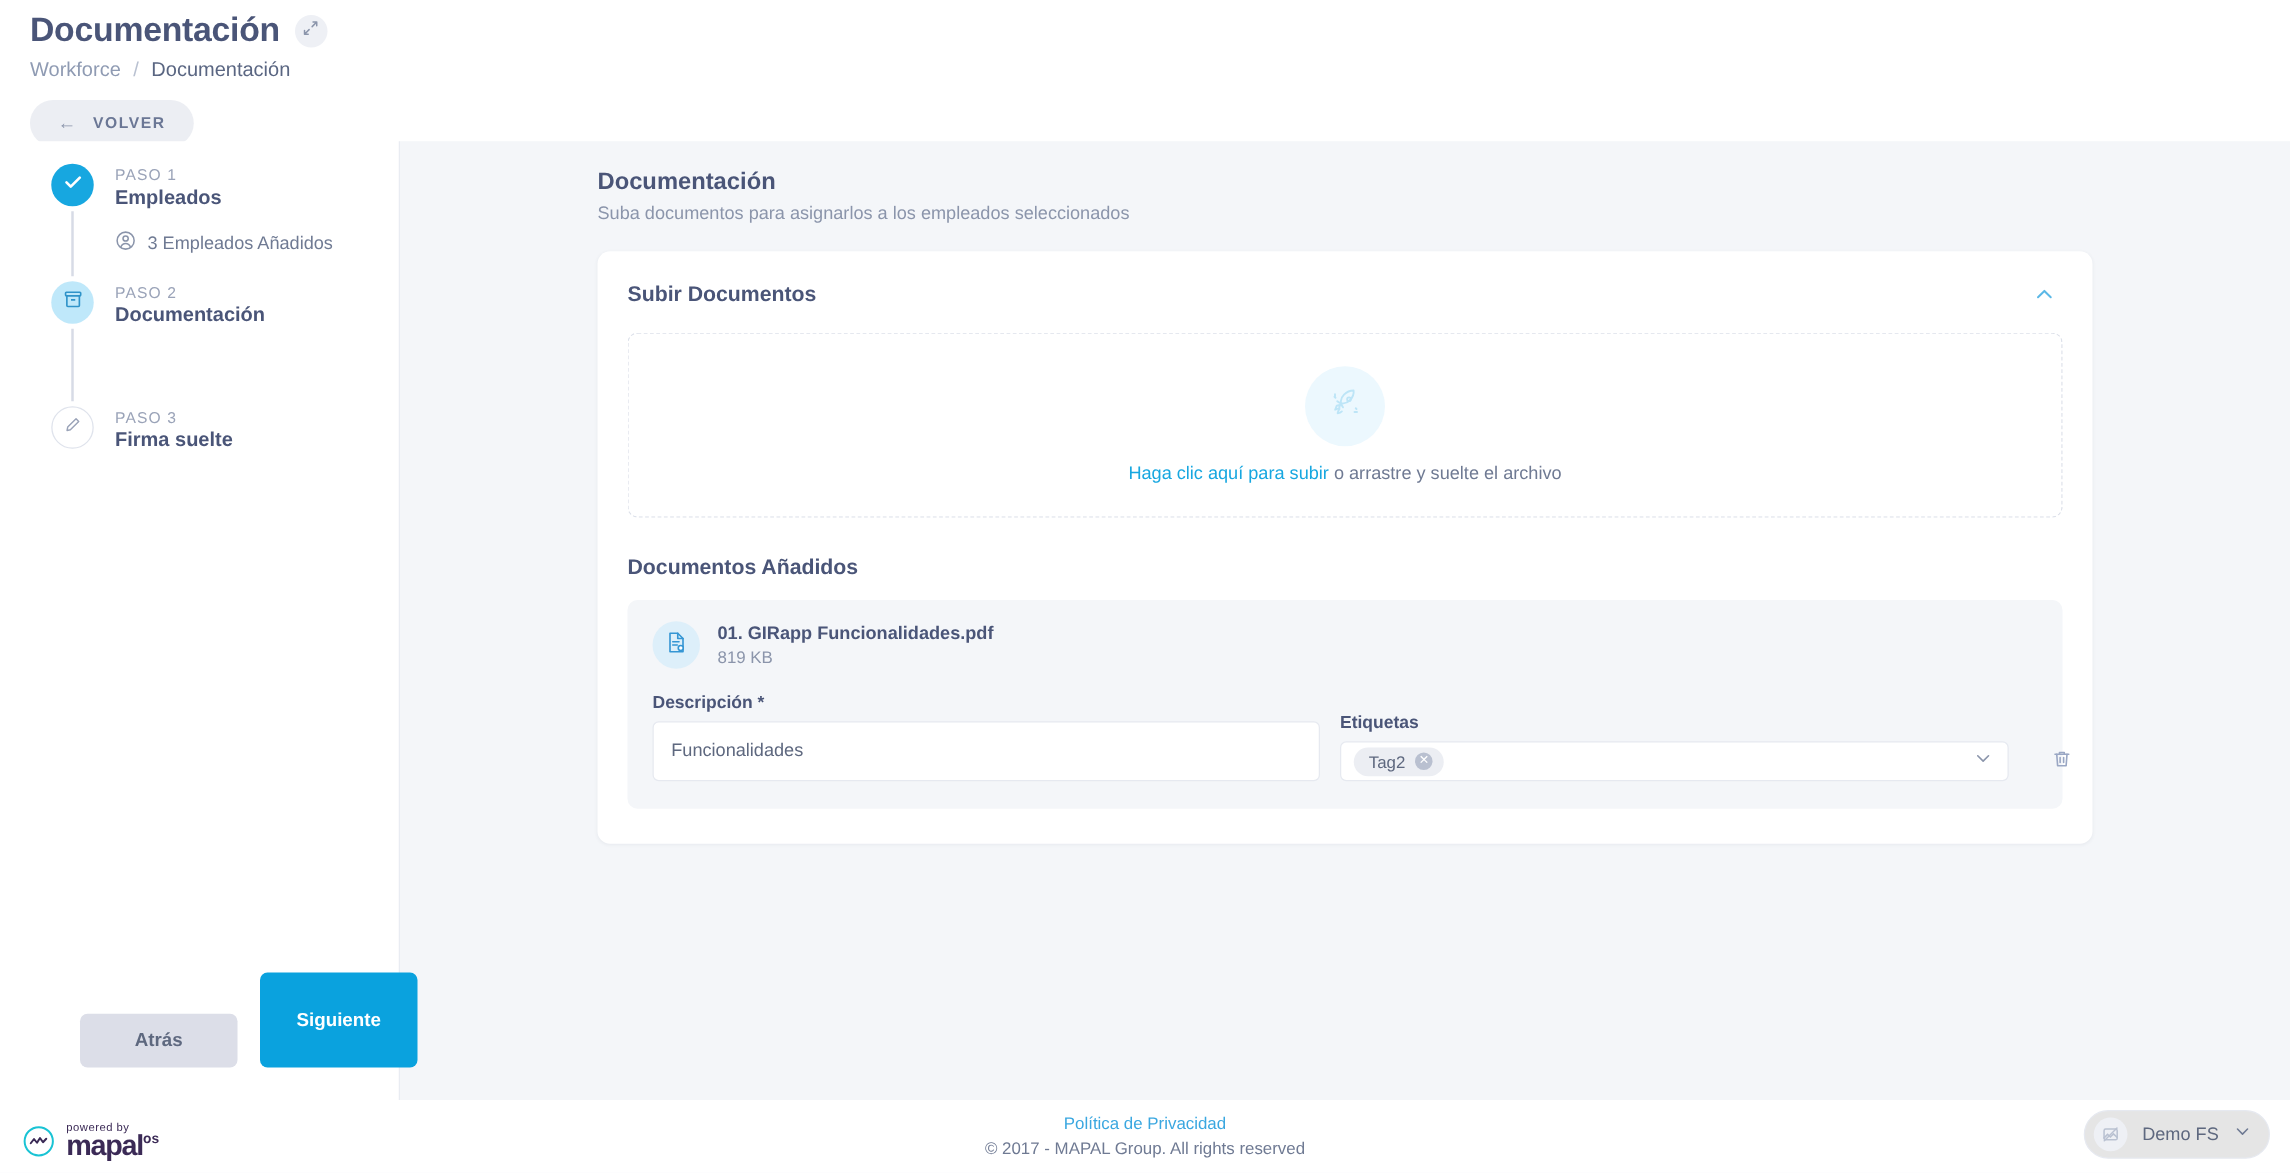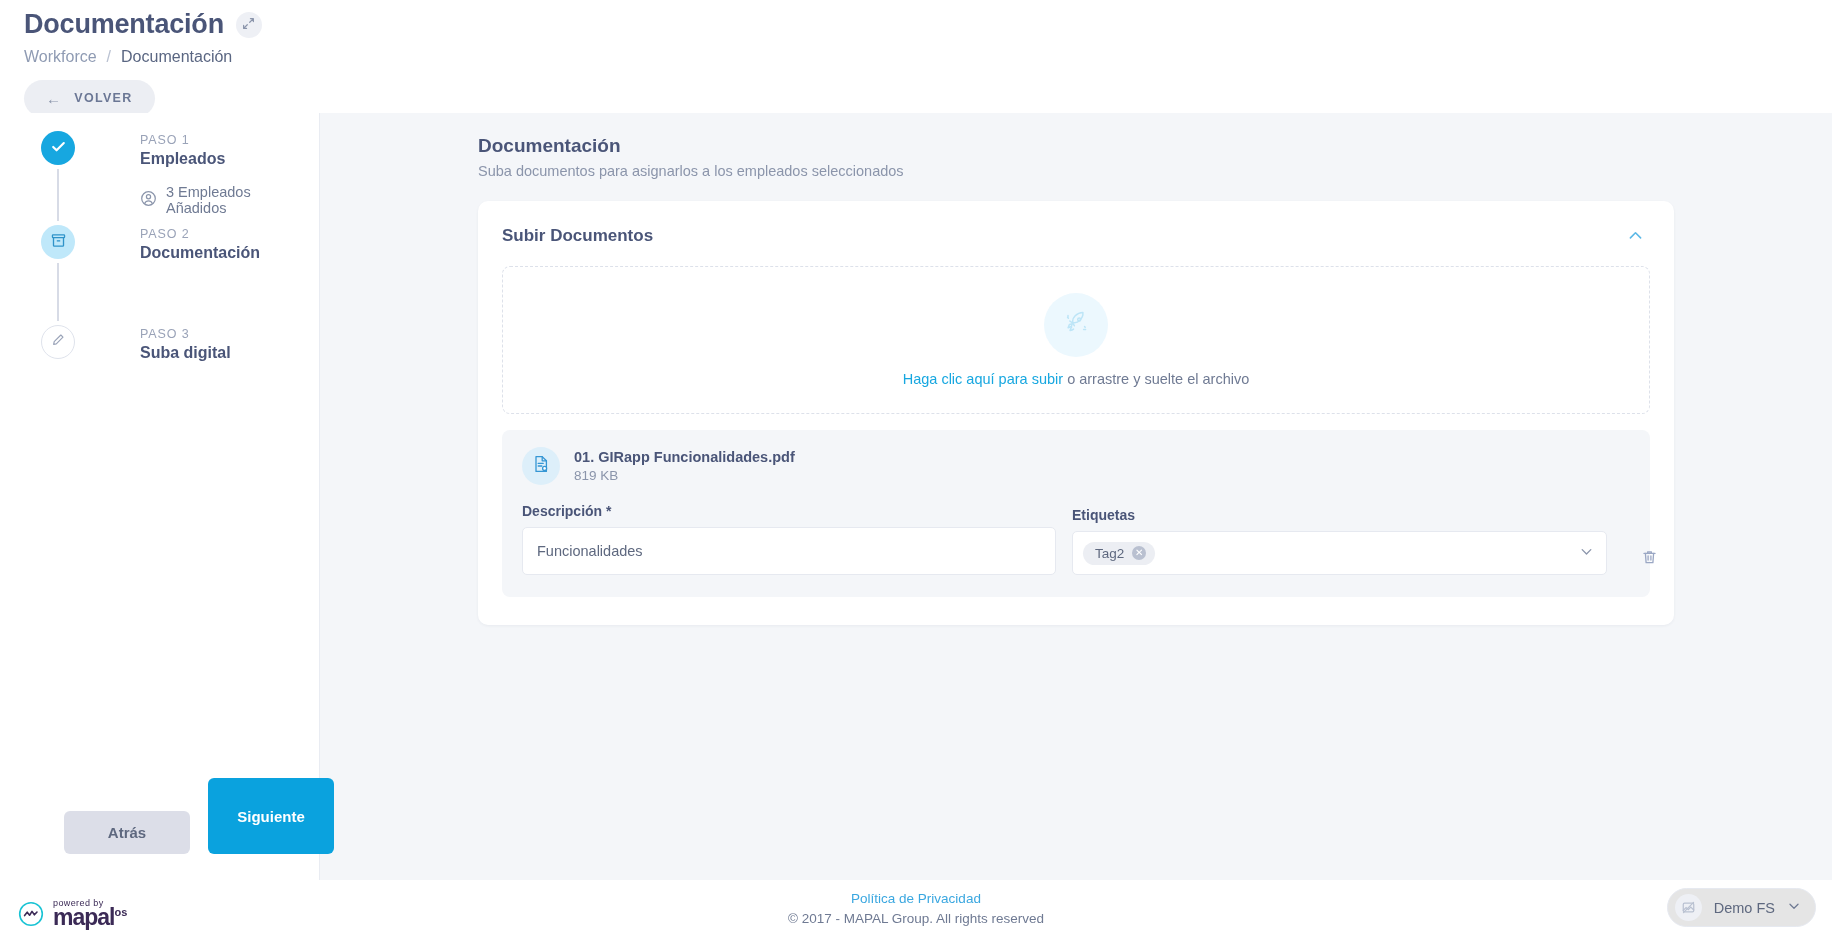--- a/index.html
+++ b/index.html
@@ -62,21 +62,21 @@
     display: flex; align-items: center; justify-content: center;
     flex: 0 0 34px; position: relative; z-index: 2;
   }
   .bullet.done { background: #17a7e0; }
   .bullet.done svg { width: 17px; height: 17px; }
   .bullet.active { background: #bfe8fa; }
   .bullet.active svg { width: 17px; height: 17px; }
   .bullet.todo { background: #ffffff; border: 1.5px solid #dfe3ec; }
   .bullet.todo svg { width: 16px; height: 16px; }
   .connector { width: 2px; background: #d7dbe6; flex: 1 1 auto; margin: 4px 0; min-height: 28px; }
-  .step-body { padding-top: 2px; padding-bottom: 2px; margin-left: 48px; }
+  .step-body { padding-top: 2px; padding-bottom: 2px; }
   .step-kicker {
     font-size: 12.5px; letter-spacing: 0.9px; color: #9aa3b8;
     font-weight: 500; text-transform: uppercase;
   }
   .step-name { font-size: 16px; font-weight: bold; color: #4a5578; margin-top: 3px; }
   .step-sub {
     display: flex; align-items: center; gap: 9px;
     font-size: 14.5px; color: #6f7a93; margin-top: 16px;
   }
   .step-sub svg { width: 17px; height: 17px; flex: 0 0 17px; }
@@ -146,21 +146,21 @@
   .field.desc { width: 534px; flex: 0 0 534px; }
   .field.tags { width: 535px; flex: 0 0 535px; }
   .field-label { font-size: 14px; font-weight: bold; color: #4a5578; margin-bottom: 8px; }
   .field-label .req { color: #4a5578; }
   .input-box {
     height: 48px; background: #ffffff; border: 1px solid #e6e9f0;
     border-radius: 5px; display: flex; align-items: center;
     padding: 0 14px; font-size: 14.5px; color: #5e687f;
   }
   .select-box {
-    height: 44px; background: #ffffff; border: 1px solid #e6e9f0;
+    height: 32px; background: #ffffff; border: 1px solid #e6e9f0;
     border-radius: 5px; display: flex; align-items: center;
     justify-content: space-between; padding: 0 12px 0 10px; cursor: pointer;
   }
   .chip {
     display: inline-flex; align-items: center; gap: 8px;
     background: #eceef3; border-radius: 14px; padding: 4px 9px 4px 12px;
     font-size: 13.5px; color: #5e687f;
   }
   .chip-x {
     width: 14px; height: 14px; border-radius: 50%; background: #b9c0d0;
@@ -292,21 +292,21 @@
           <div class="bullet todo">
             <span>
               <svg viewBox="0 0 18 18" fill="none" stroke="#9aa3b8" stroke-width="1.3" stroke-linecap="round" stroke-linejoin="round">
                 <path d="M12.2 3.4l2.4 2.4-7.5 7.5-3 .6.6-3z"></path>
               </svg>
             </span>
           </div>
         </div>
         <div class="step-body">
           <div class="step-kicker">PASO 3</div>
-          <div class="step-name">Suba digital</div>
+          <div class="step-name">Firma suelte</div>
         </div>
       </div>
 
     </div>
 
     <div class="stepper-actions">
       <button class="btn btn-secondary">Atrás</button>
       <button class="btn btn-primary">Siguiente</button>
     </div>
   </div>
@@ -339,20 +339,21 @@
                 <circle cx="20.2" cy="13.4" r="1.5"></circle>
                 <path d="M8.6 11.4l.8.8M9 9.4v2M25.6 20.6l.6.6M26.6 23.6h-2"></path>
               </svg>
             </span>
           </div>
           <div class="dz-text">
             <span class="lnk">Haga clic aquí para subir</span><span> o arrastre y suelte el archivo</span>
           </div>
         </div>
 
+        <div class="section-title">Documentos Añadidos</div>
 
         <div class="doc-item">
           <div class="doc-head">
             <div class="file-badge">
               <span>
                 <svg viewBox="0 0 20 20" fill="none" stroke="#3596d4" stroke-width="1.3" stroke-linecap="round" stroke-linejoin="round">
                   <path d="M5 2.6h6.2L15.4 6.8v10.6H5z"></path>
                   <path d="M11.2 2.6v4.2h4.2"></path>
                   <path d="M7.2 9.4h5M7.2 12h3.6"></path>
                   <circle cx="13.6" cy="14.4" r="2" fill="#ffffff"></circle>

